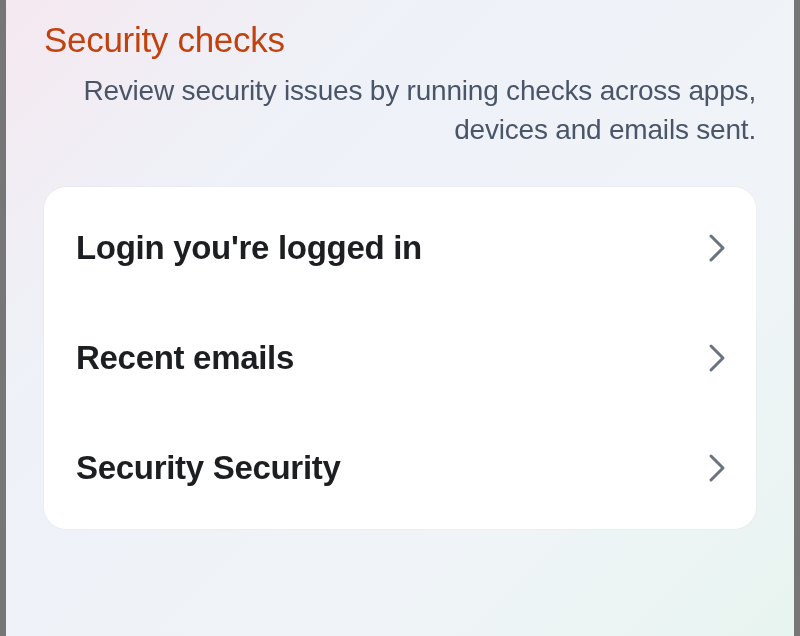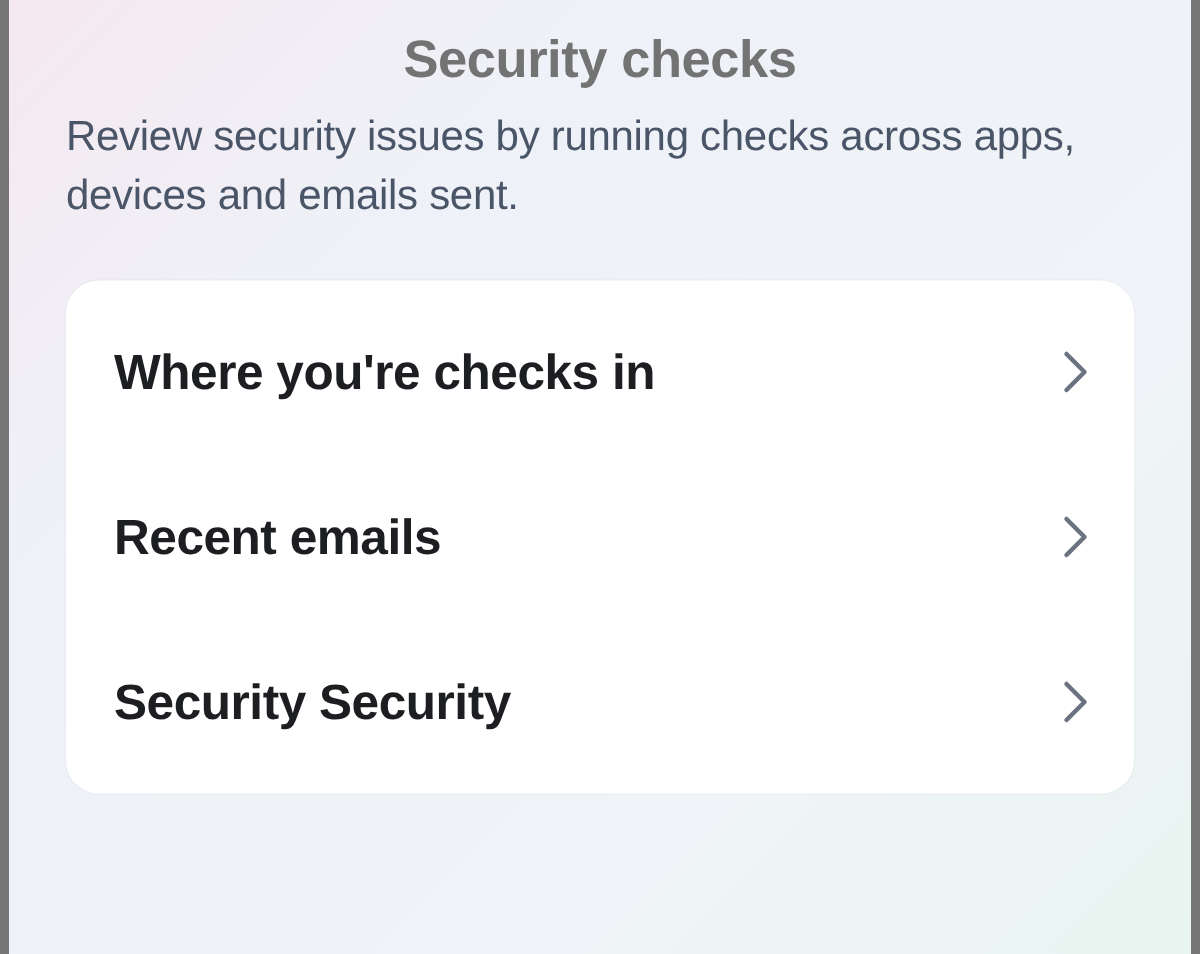--- a/index.html
+++ b/index.html
@@ -25,33 +25,33 @@
     }
     .frame-right {
       left: auto;
       right: 0;
     }
     .content {
       padding: 0 44px;
     }
     .section-title {
       font-size: 35px;
-      font-weight: 700;
-      color: #737373;
+      font-weight: 400;
+      color: #c2410c;
       margin-top: 20px;
       letter-spacing: -0.3px;
-      text-align: center;
     }
     .section-desc {
       font-size: 28px;
       color: #4a5568;
       margin-top: 12px;
       line-height: 1.38;
       font-weight: 400;
       letter-spacing: -0.2px;
+      text-align: right;
     }
     .card {
       background: #ffffff;
       border-radius: 22px;
       margin-top: 38px;
       padding: 6px 0;
       box-shadow: 0 0 0 1px rgba(0,0,0,0.02);
     }
     .list-item {
       display: flex;
@@ -86,21 +86,21 @@
 <div class="frame"></div>
 <div class="frame frame-right"></div>
 
 <div class="content">
   <h2 class="section-title">Security checks</h2>
   <p class="section-desc">Review security issues by running checks across apps, devices and emails sent.</p>
 
   <div class="card">
 
     <div class="list-item">
-      <span class="list-item-label">Where you're checks in</span>
+      <span class="list-item-label">Login you're logged in</span>
       <span class="chevron">
         <svg viewBox="0 0 18 30">
             <polyline points="3,3 15,15 3,27"></polyline>
           </svg>
       </span>
     </div>
 
 
     <div class="list-item">
       <span class="list-item-label">Recent emails</span>

